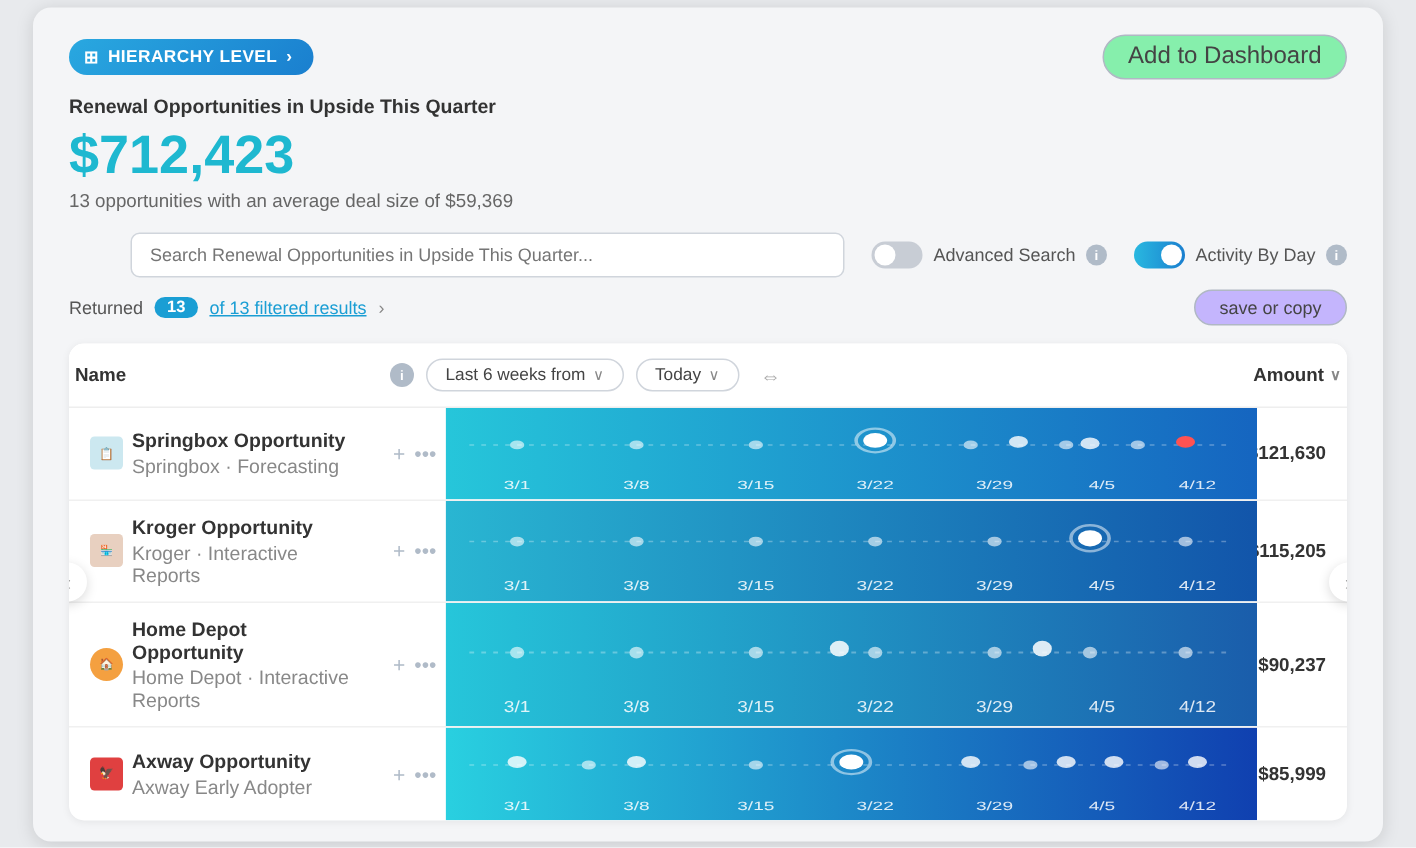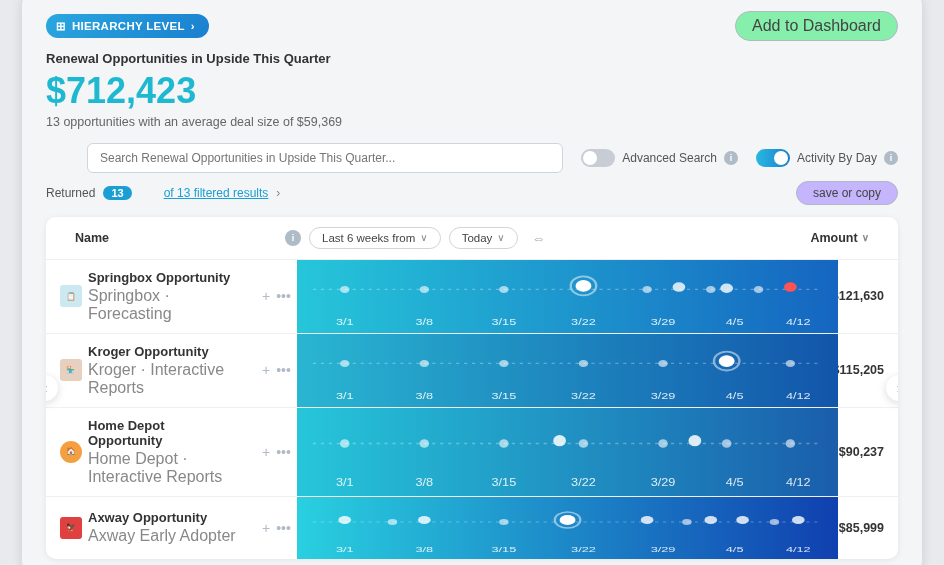--- a/index.html
+++ b/index.html
@@ -144,21 +144,20 @@
       border-radius: 10px;
       font-size: 11px;
       font-weight: 700;
       padding: 1px 8px;
     }
     .results-link {
       font-size: 12px;
       color: #1a9ed4;
       text-decoration: underline;
       cursor: pointer;
-      margin-left: 24px;
     }
     .chevron-right {
       color: #888;
       font-size: 12px;
     }
     .save-copy-btn {
       margin-left: auto;
       border: 1.5px solid #b0b8c4;
       background: #c4b5fd;
       border-radius: 20px;
@@ -169,21 +168,21 @@
     }
     .table-container {
       background: #fff;
       border-radius: 10px;
       overflow: hidden;
       box-shadow: 0 1px 6px rgba(0,0,0,0.07);
     }
     .table-header {
       display: flex;
       align-items: center;
-      padding: 10px 29px;
+      padding: 10px 4px;
       border-bottom: 1px solid #eee;
       background: #fff;
     }
     .col-name {
       width: 210px;
       font-size: 12.5px;
       font-weight: 700;
       color: #333;
       flex-shrink: 0;
     }
@@ -246,21 +245,21 @@
       justify-content: center;
       flex-shrink: 0;
     }
     .row-opp-name {
       font-size: 13px;
       font-weight: 700;
       color: #333;
       margin-bottom: 2px;
     }
     .row-opp-sub {
-      font-size: 16px;
+      font-size: 13px;
       color: #888;
     }
     .row-actions {
       display: flex;
       align-items: center;
       gap: 6px;
       padding: 0 6px;
     }
     .action-icon {
       color: #b0bbc8;

